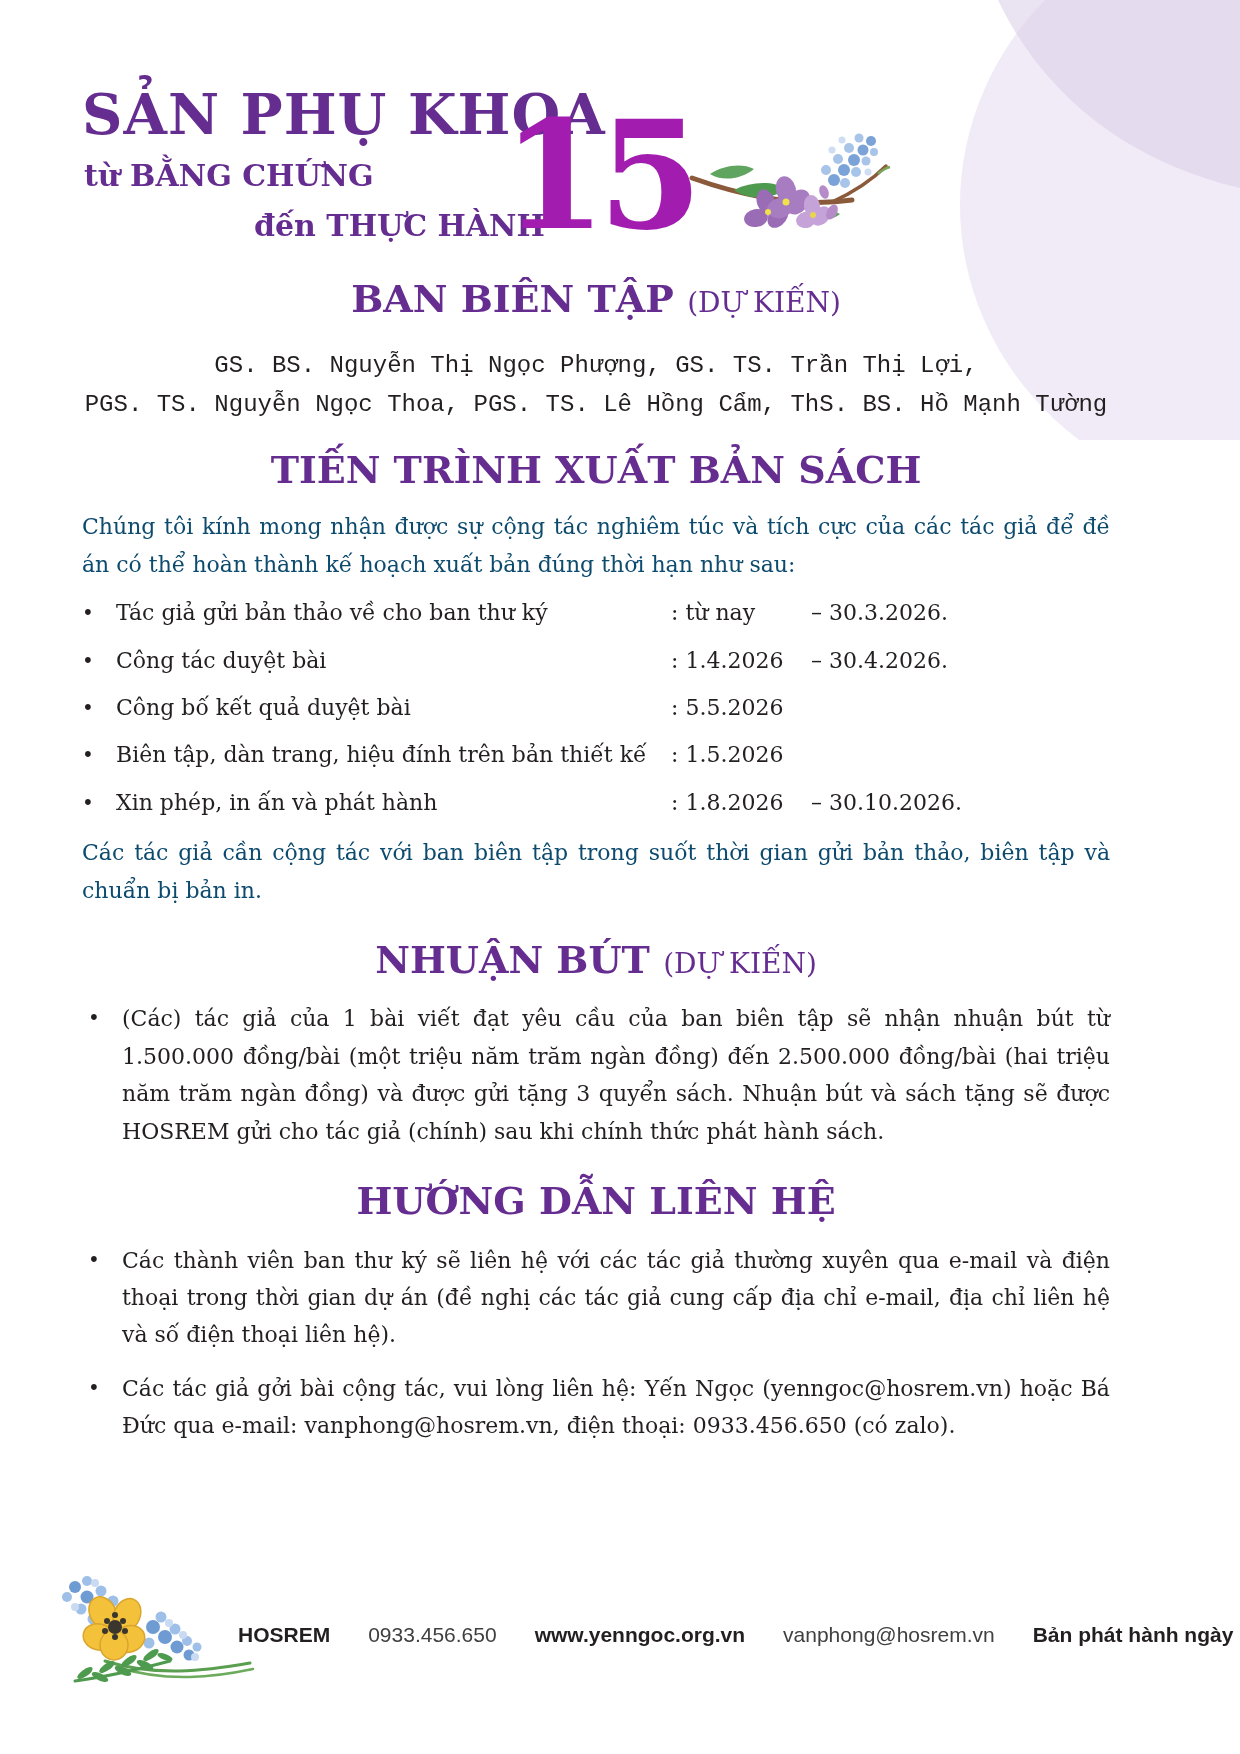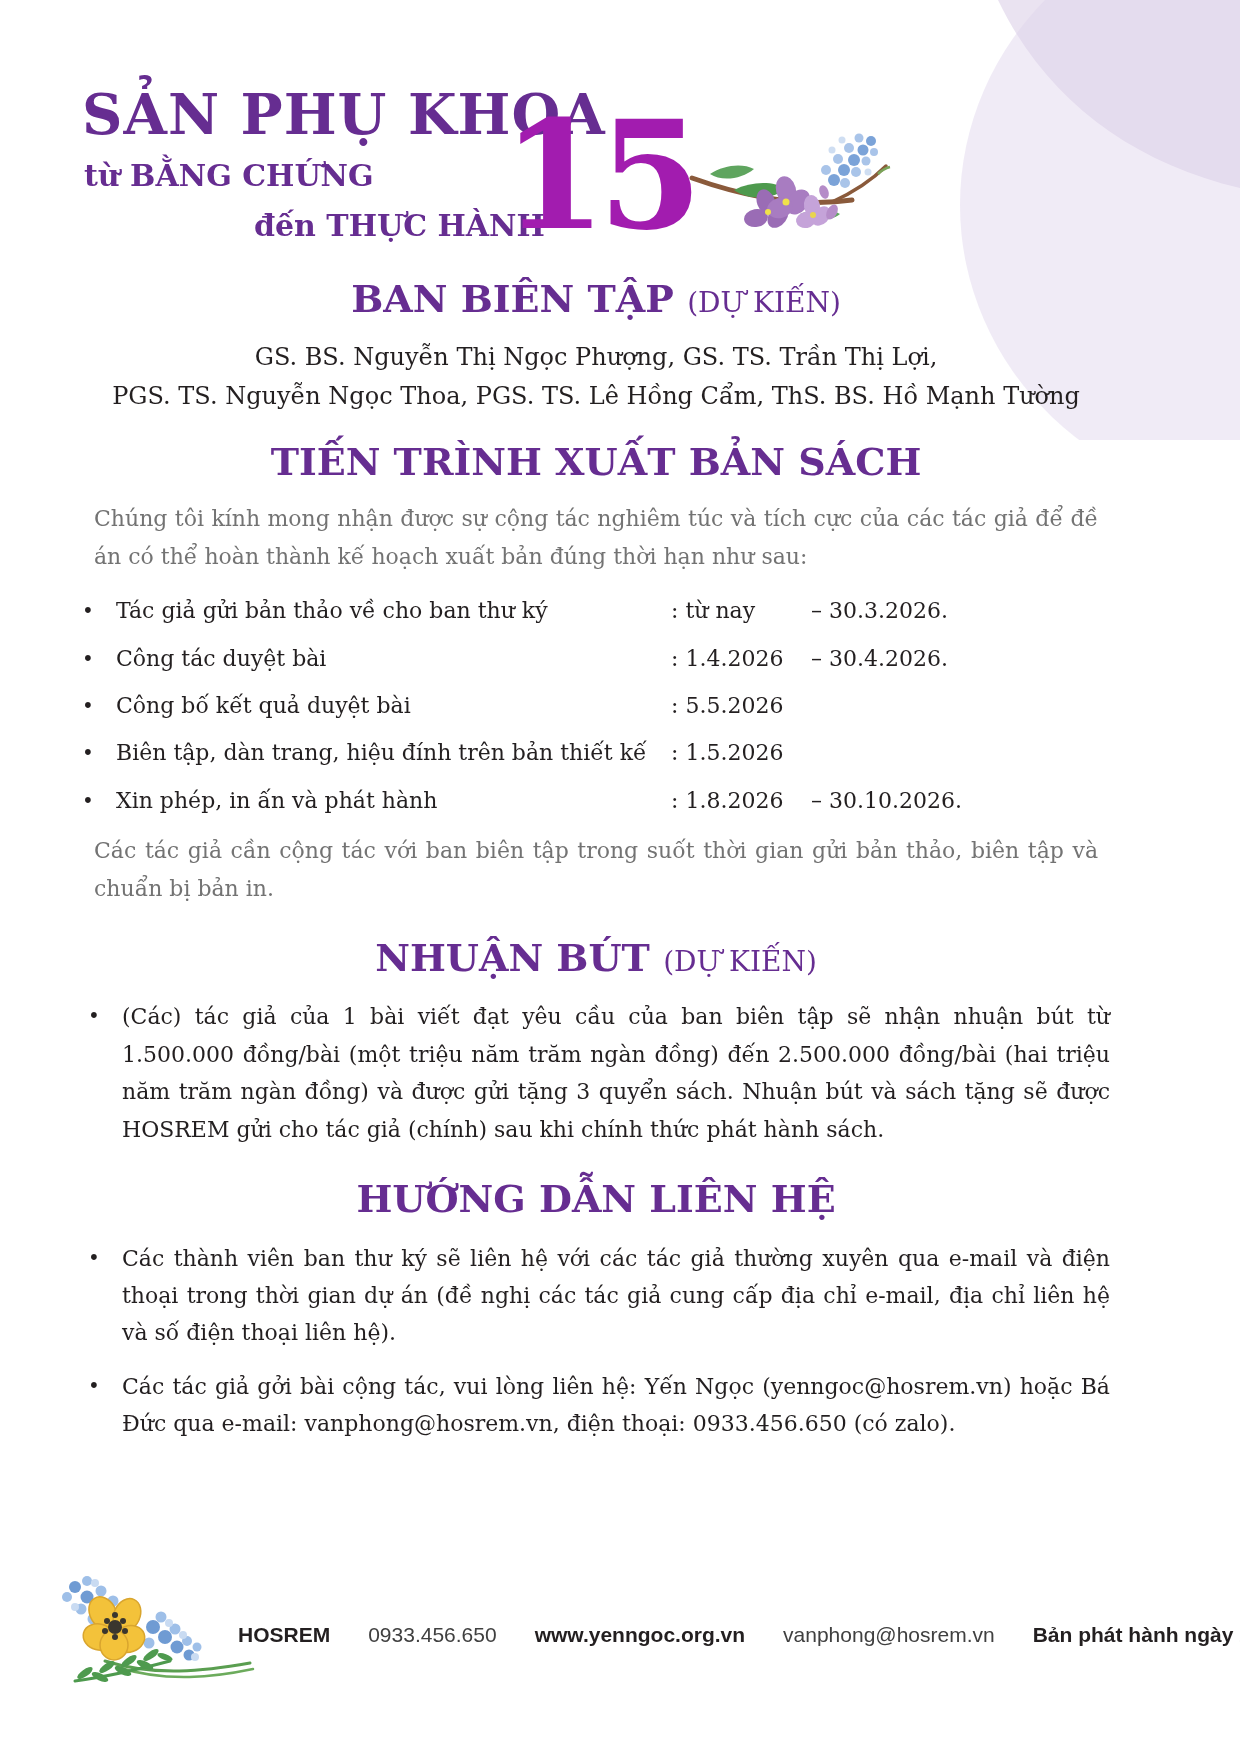--- a/index.html
+++ b/index.html
@@ -22,36 +22,36 @@
   .edition-number{position:absolute;left:420px;top:112px;font-size:150px;line-height:0.85;font-weight:700;color:#a21caf;letter-spacing:-8px;}
   .header-flower{position:absolute;left:600px;top:128px;line-height:0;}
 
   
   .section-heading{margin:16px;text-align:center;color:#662d91;font-weight:700;font-size:38px;line-height:1.2;}
   .heading-note{font-size:28px;font-weight:500;letter-spacing:0;}
 
   .names{margin-top:10px;text-align:center;font-size:24px;line-height:1.65;color:#231f20;}
   .names div{white-space:nowrap;}
 
-  .para{margin:12px;font-size:22px;line-height:1.7;text-align:justify;color:#737373;}
+  .para{margin:0;font-size:22px;line-height:1.7;text-align:justify;color:#0c4a6e;}
 
   
   .schedule{margin-top:6px;}
   .schedule-row{display:flex;align-items:baseline;font-size:22px;line-height:1.7;padding:5px 0;}
   .schedule-row .bullet{flex:0 0 34px;font-size:20px;}
   .schedule-row .label{flex:0 0 555px;white-space:nowrap;}
   .schedule-row .start{flex:0 0 140px;white-space:nowrap;}
   .schedule-row .end{flex:1;white-space:nowrap;}
 
   
   .bullet-item{position:relative;padding-left:40px;font-size:22px;line-height:1.7;text-align:justify;}
   .bullet-item .bullet{position:absolute;left:6px;top:1px;font-size:20px;}
 
   .mt-h1{margin-top:24px;}
-  .mt-names{margin-top:16px;}
+  .mt-names{margin-top:24px;font-family:Liberation Mono, monospace;}
   .mt-h2{margin-top:22px;}
   .mt-intro{margin-top:12px;}
   .mt-note{margin-top:8px;}
   .mt-h3{margin-top:28px;}
   .mt-royalty{margin-top:18px;}
   .mt-h4{margin-top:28px;}
   .mt-c1{margin-top:18px;}
   .mt-c2{margin-top:16px;}
 
   

